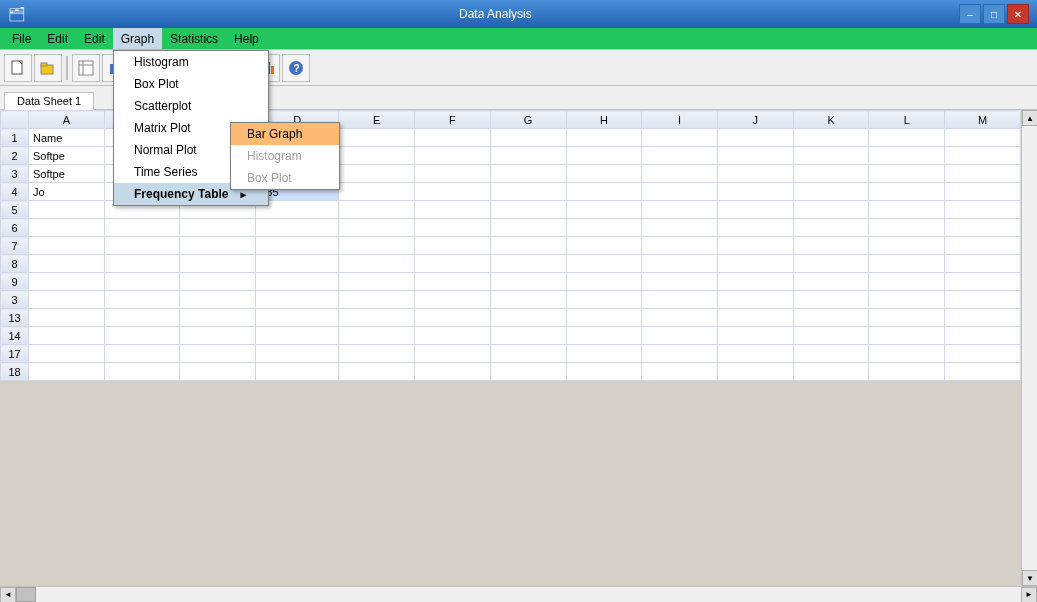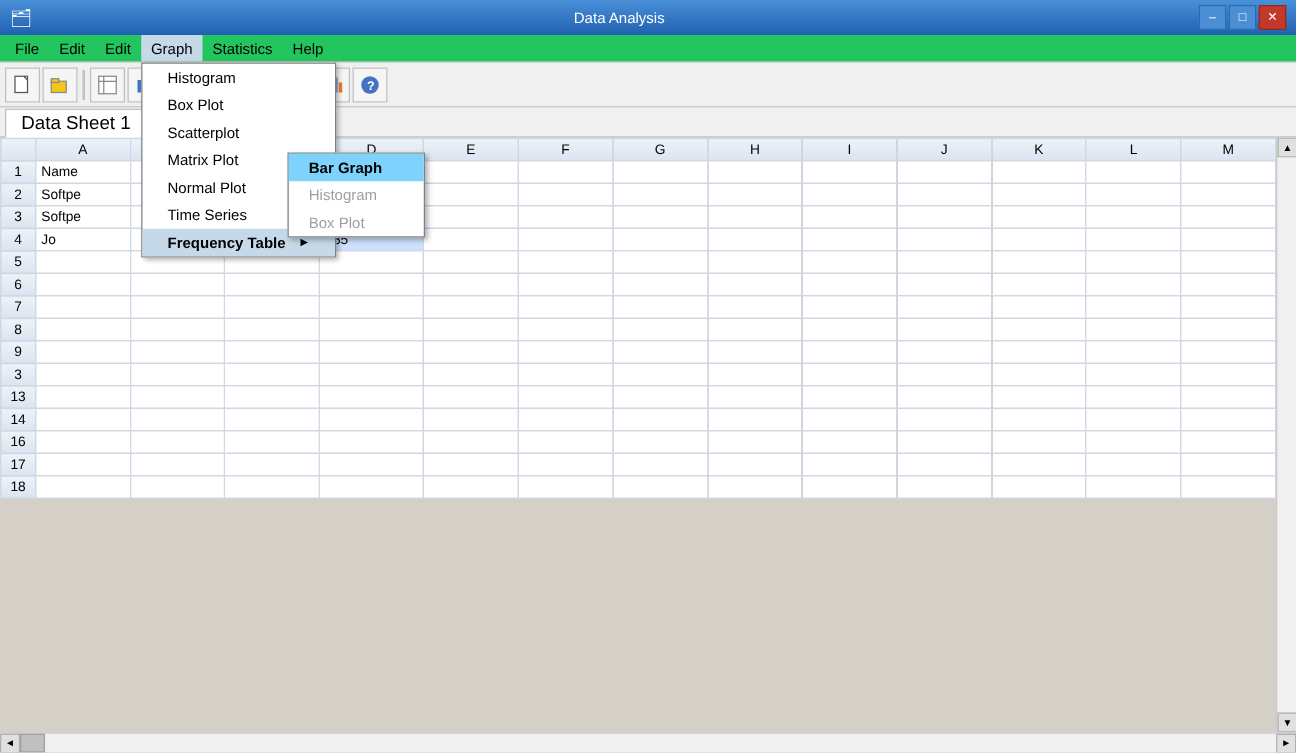--- a/index.html
+++ b/index.html
@@ -107,21 +107,21 @@
       display: flex;
       align-items: flex-end;
       padding-left: 4px;
       border-bottom: 1px solid #c0c0c0;
     }
     .tab {
       background: #dce8f5;
       border: 1px solid #c0c0c0;
       border-bottom: none;
       padding: 2px 12px;
-      font-size: 15px;
+      font-size: 11px;
       cursor: pointer;
       margin-right: 2px;
     }
     .tab.active {
       background: white;
       border-bottom: 1px solid white;
       margin-bottom: -1px;
       z-index: 1;
     }
 
@@ -274,22 +274,21 @@
       z-index: 210;
       min-width: 110px;
     }
     .submenu-item {
       padding: 4px 16px;
       cursor: pointer;
       font-size: 12px;
       white-space: nowrap;
     }
     .submenu-item.active-sub {
-      background: #7dd3fc;
-      font-weight: bold;
+      background: #fdba74;
     }
     .submenu-item.disabled {
       color: #a0a0a0;
       cursor: default;
     }
   </style>
 </head>
 <body>
 
 <div class="title-bar">
@@ -608,36 +607,20 @@
               <td></td>
               <td></td>
               <td></td>
               <td></td>
               <td></td>
               <td></td>
               <td></td>
               <td></td>
             </tr>
             <tr>
-              <td class="row-num">16</td>
-              <td></td>
-              <td></td>
-              <td></td>
-              <td></td>
-              <td></td>
-              <td></td>
-              <td></td>
-              <td></td>
-              <td></td>
-              <td></td>
-              <td></td>
-              <td></td>
-              <td></td>
-            </tr>
-            <tr>
               <td class="row-num">17</td>
               <td></td>
               <td></td>
               <td></td>
               <td></td>
               <td></td>
               <td></td>
               <td></td>
               <td></td>
               <td></td>

